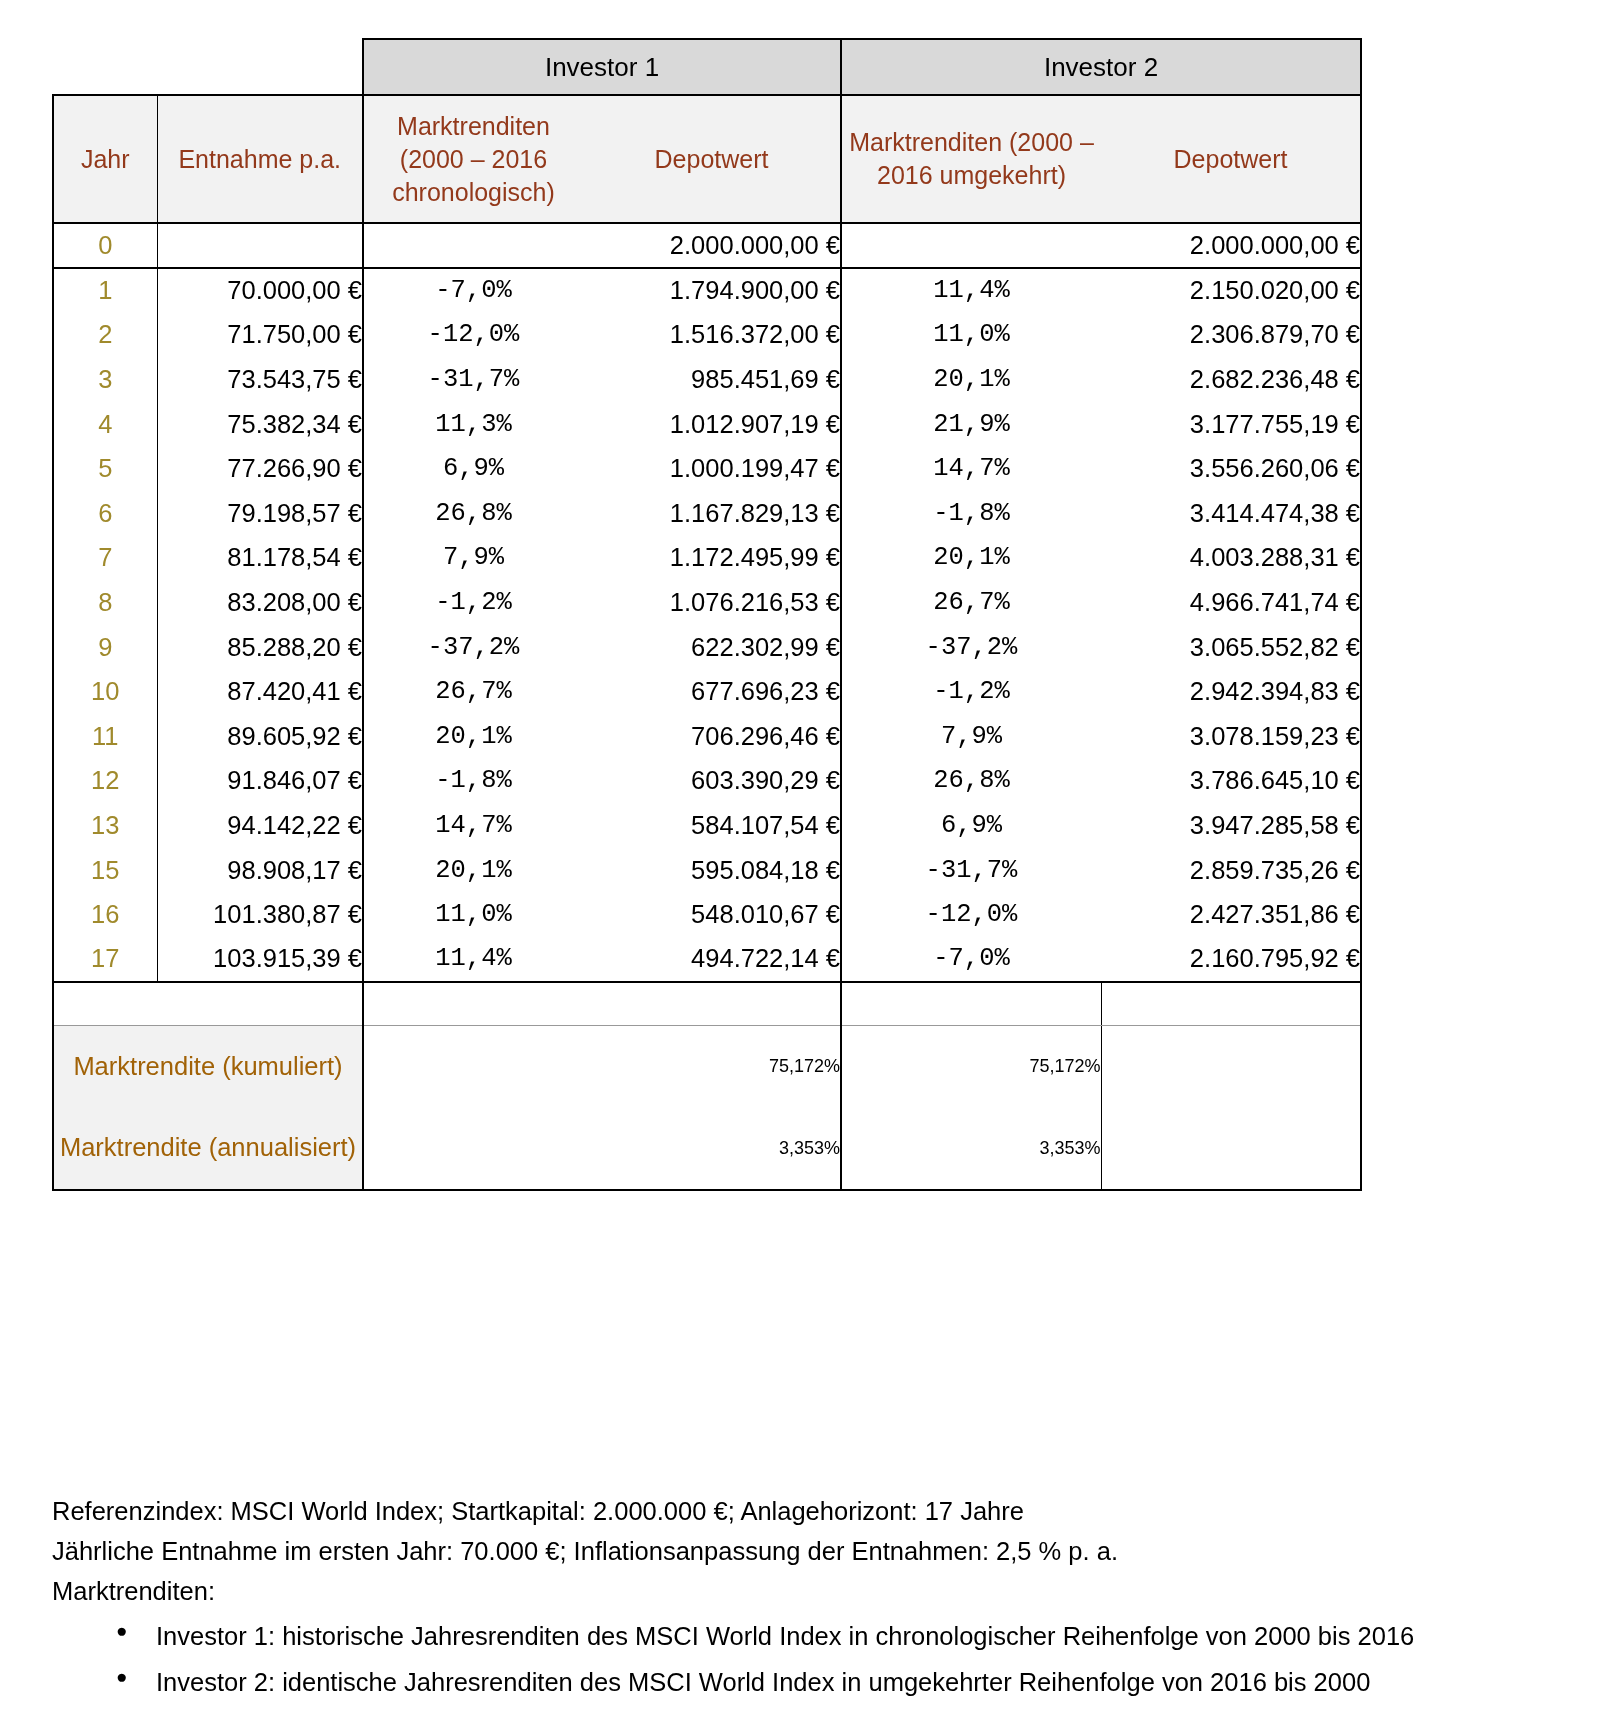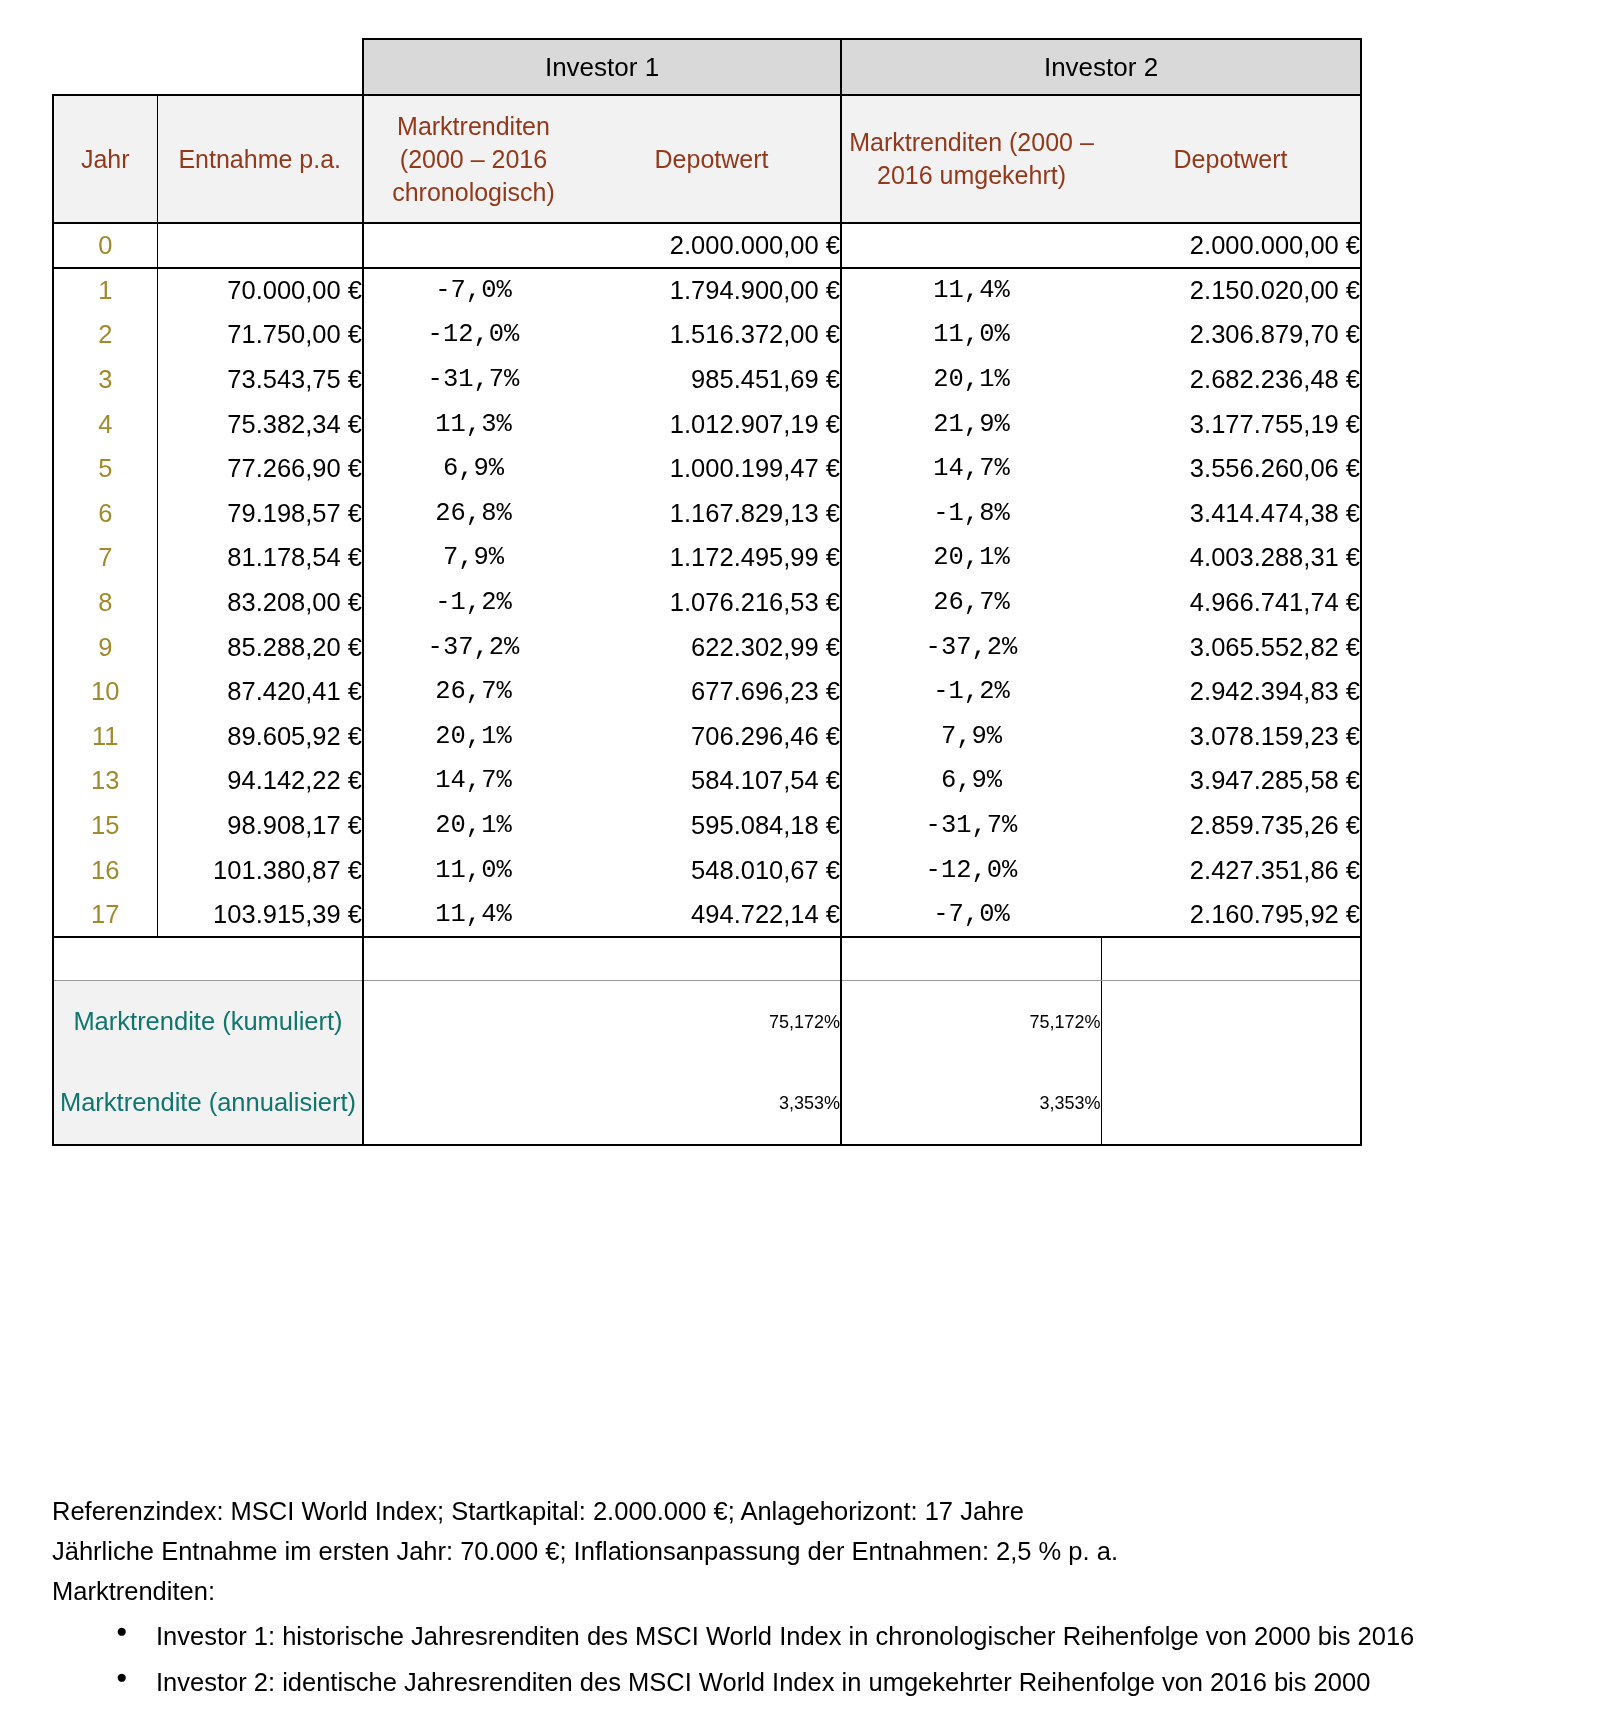--- a/index.html
+++ b/index.html
@@ -102,21 +102,21 @@
   td.spacer.lft { border-left: 2.5px solid #000; }
   td.spacer.vsep { border-left: 1.4px solid #000; }
   td.spacer.grpL { border-left: 2.5px solid #000; }
   td.spacer.rgt { border-right: 2.5px solid #000; }
 
   
   td.sumlabel {
     background: #f2f2f2;
     text-align: center;
     font-size: 25.5px;
-    color: #0f766e;
+    color: #a16207;
     line-height: 1.25;
     padding: 0 8px;
     border-left: 2.5px solid #000;
     height: 82px;
   }
   td.sumval {
     text-align: right;
     font-size: 18px;
     padding: 0 10px;
     height: 82px;
@@ -275,20 +275,28 @@
           </tr>
           <tr class="">
             <td class="dcell year">11</td>
             <td class="dcell num vsep">89.605,92 €</td>
             <td class="dcell pct grpL">20,1%</td>
             <td class="dcell num">706.296,46 €</td>
             <td class="dcell pct grpL">7,9%</td>
             <td class="dcell num rgt">3.078.159,23 €</td>
           </tr>
           <tr class="">
+            <td class="dcell year">12</td>
+            <td class="dcell num vsep">91.846,07 €</td>
+            <td class="dcell pct grpL">-1,8%</td>
+            <td class="dcell num">603.390,29 €</td>
+            <td class="dcell pct grpL">26,8%</td>
+            <td class="dcell num rgt">3.786.645,10 €</td>
+          </tr>
+          <tr class="">
             <td class="dcell year">13</td>
             <td class="dcell num vsep">94.142,22 €</td>
             <td class="dcell pct grpL">14,7%</td>
             <td class="dcell num">584.107,54 €</td>
             <td class="dcell pct grpL">6,9%</td>
             <td class="dcell num rgt">3.947.285,58 €</td>
           </tr>
           <tr class="">
             <td class="dcell year">15</td>
             <td class="dcell num vsep">98.908,17 €</td>

